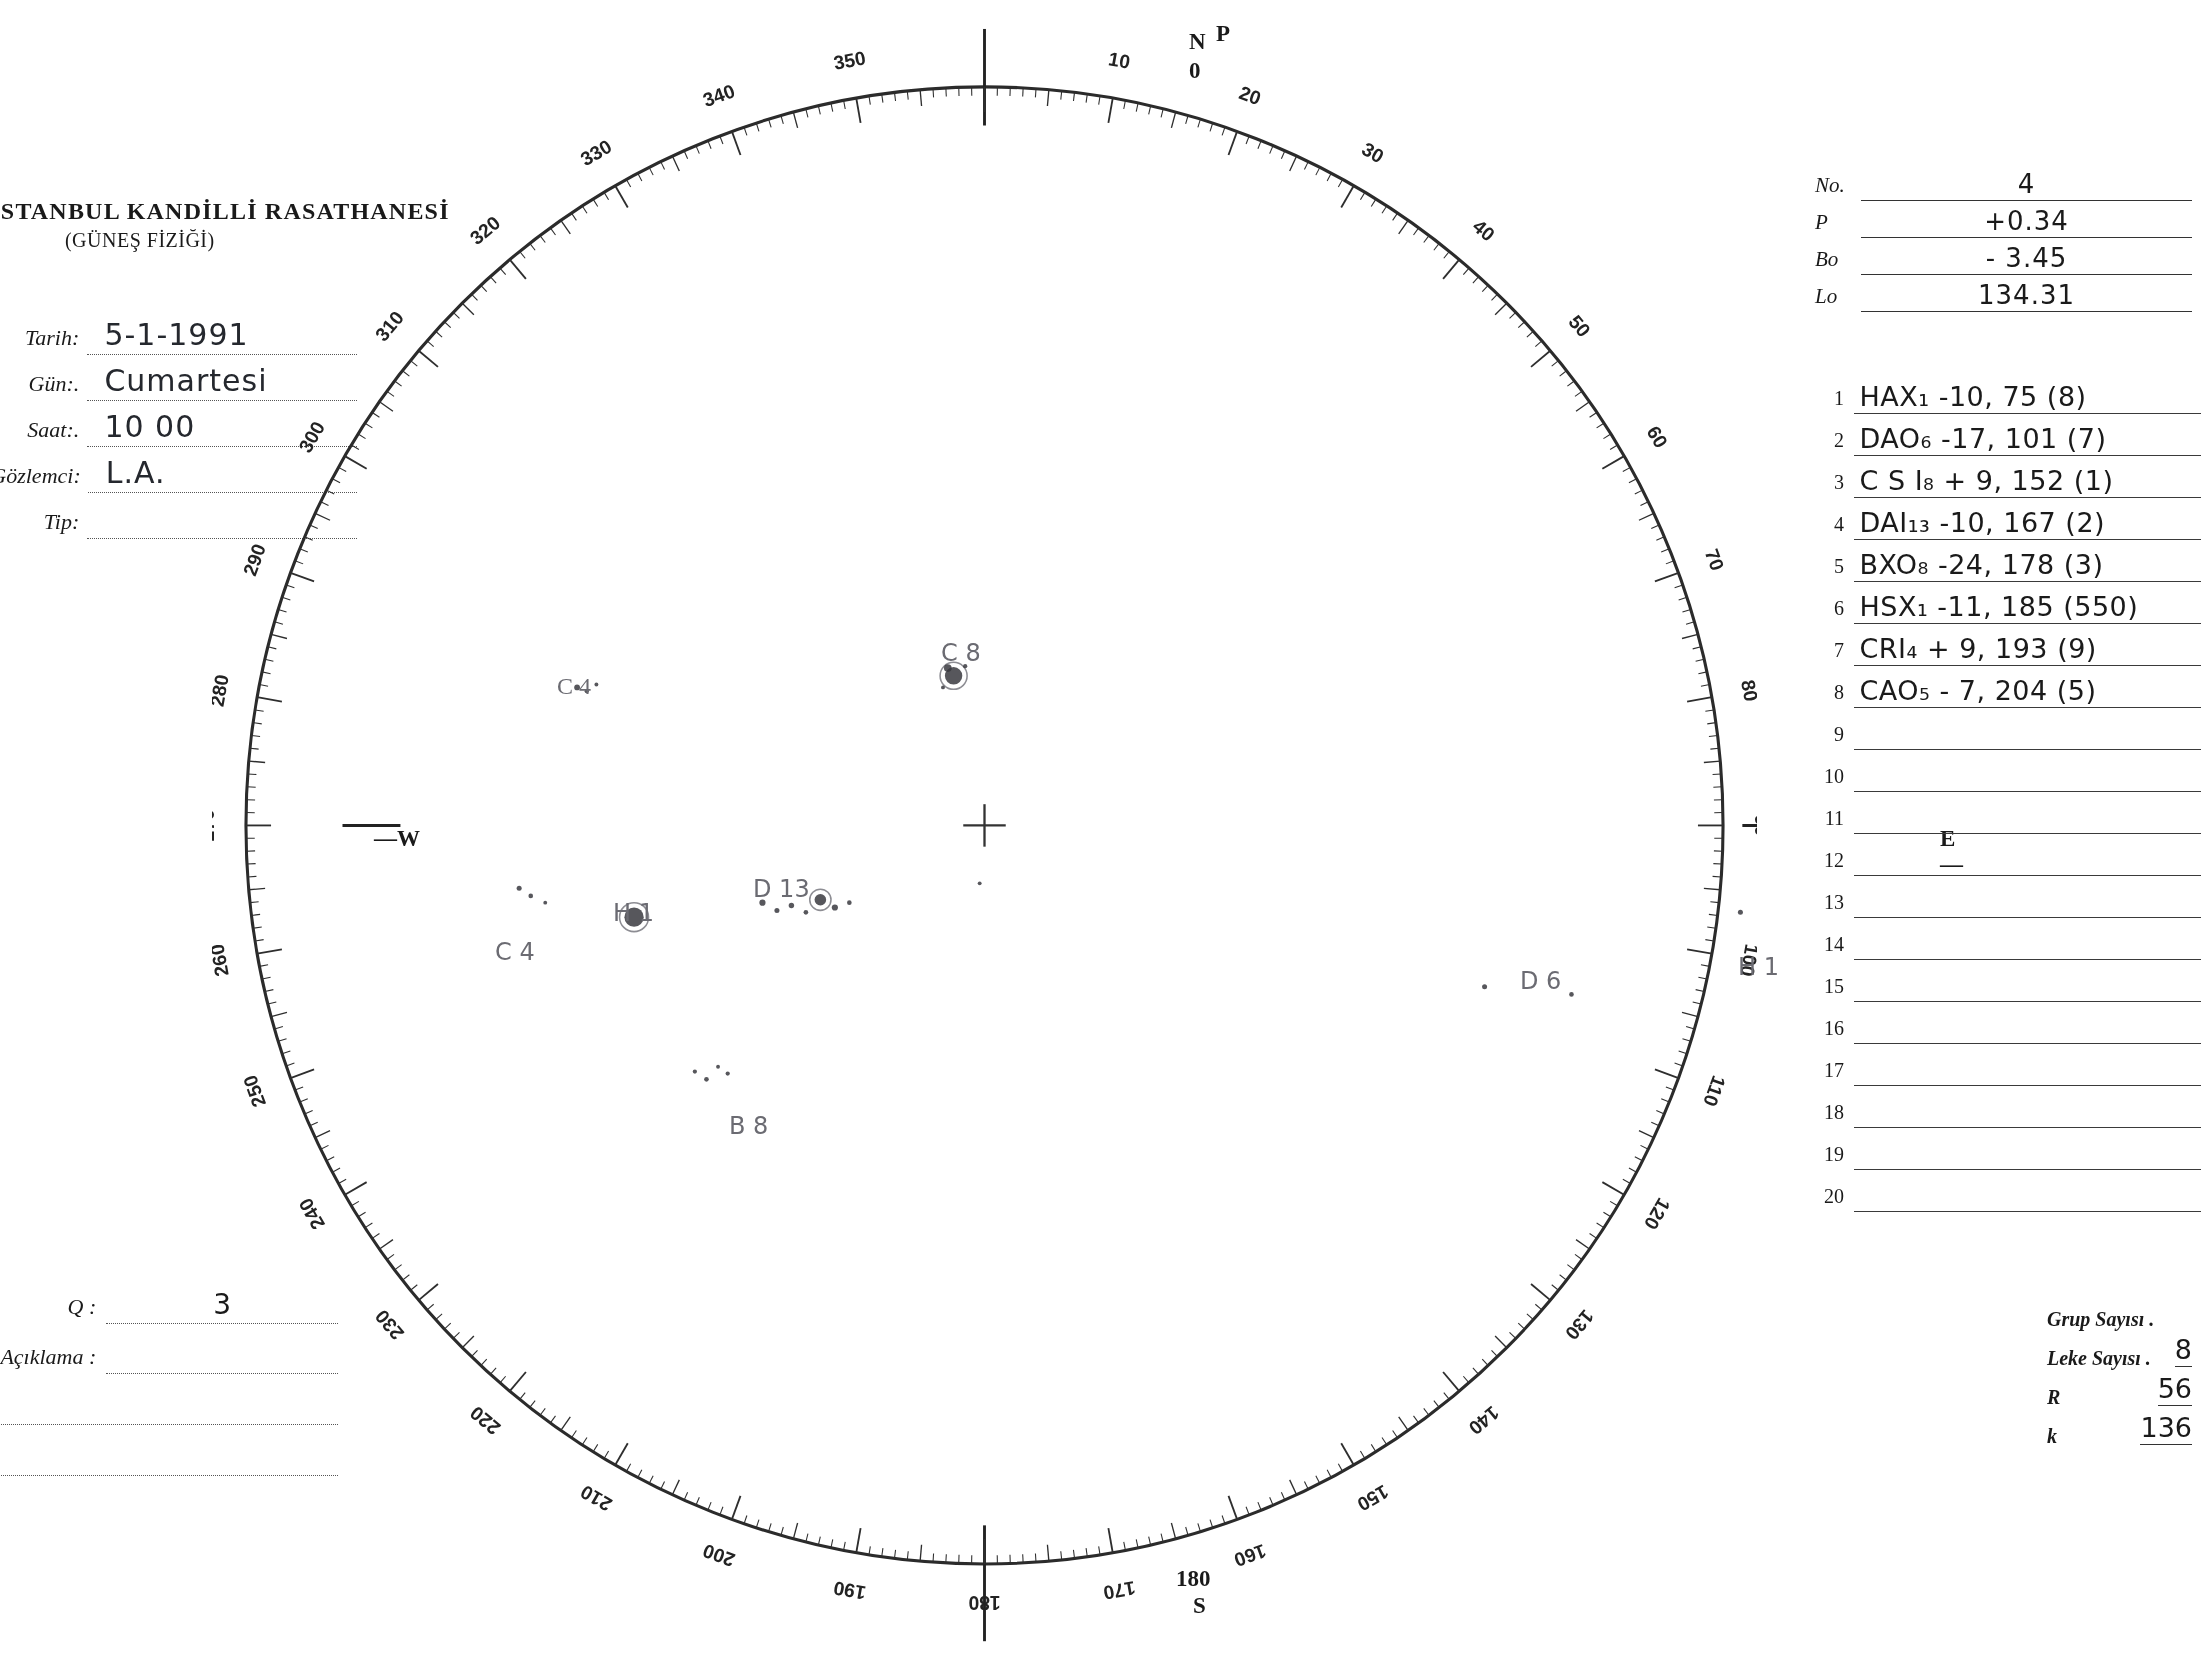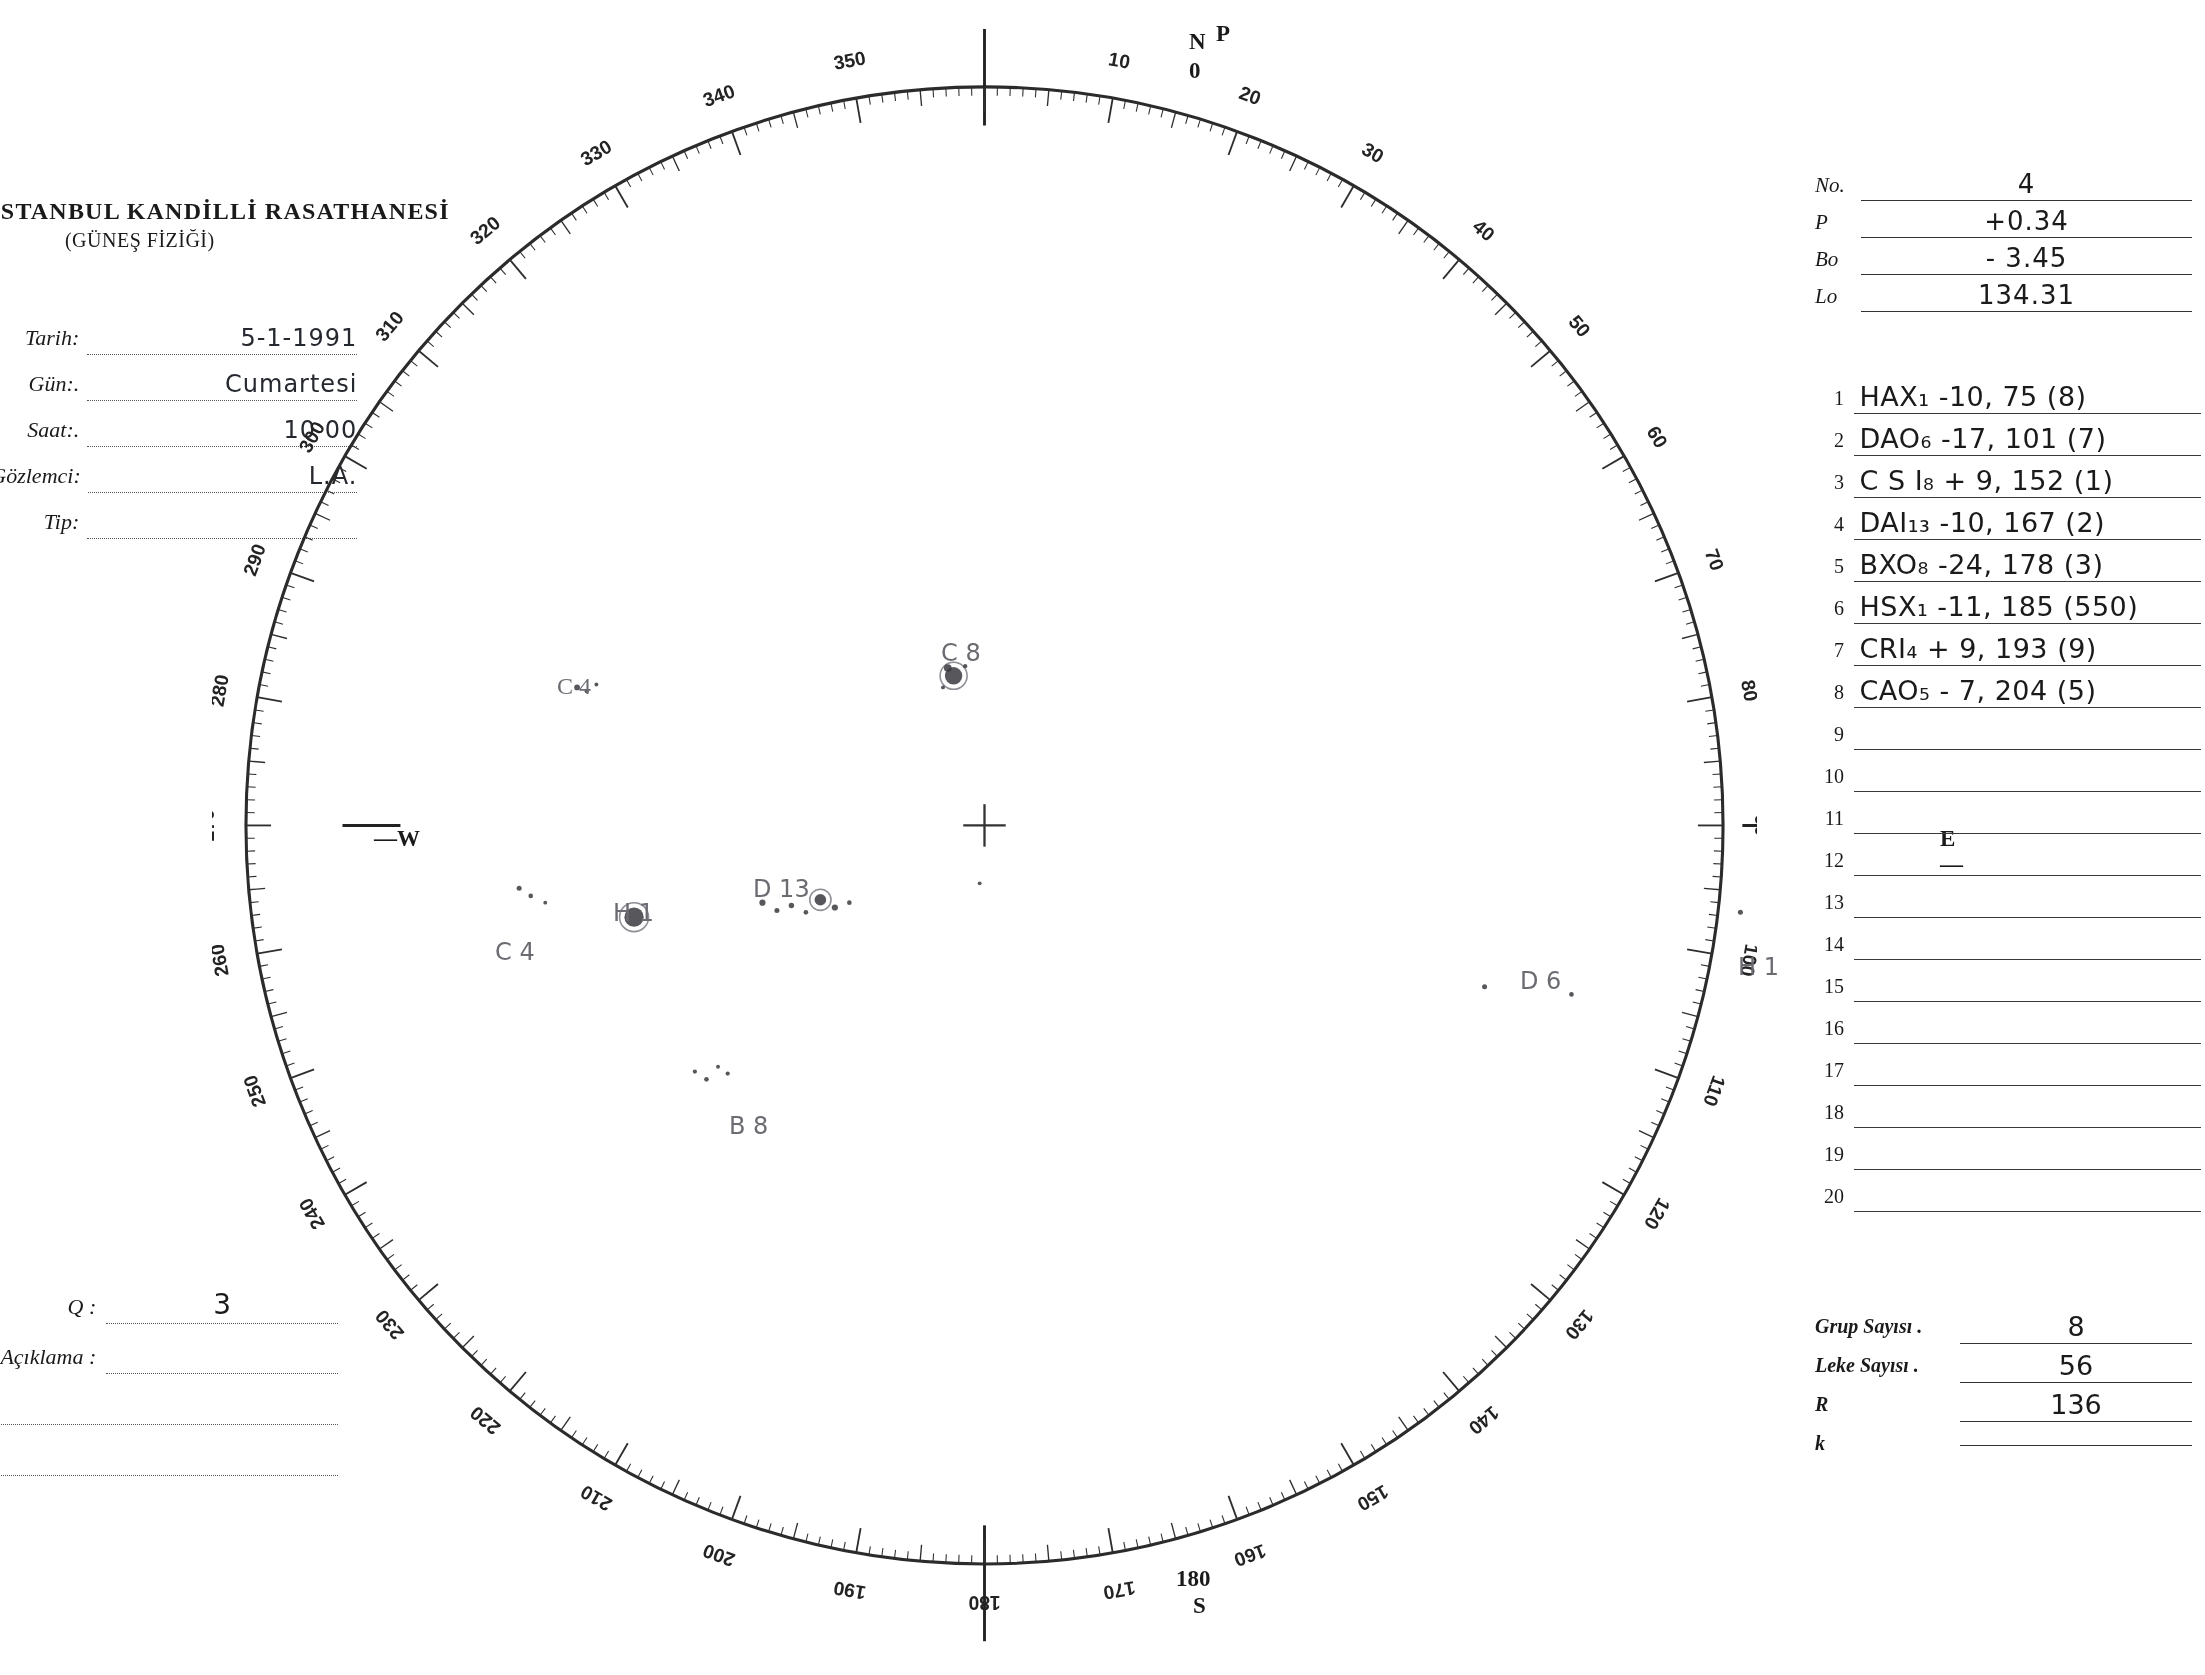--- a/index.html
+++ b/index.html
@@ -62,23 +62,22 @@
     flex: 1;
     border-bottom: 1px dotted #555;
     font-family: "DejaVu Sans", sans-serif;
     font-size: 28px;
     color: #25282e;
     padding-bottom: 1.9px;
     padding-left: 17.4px;
     white-space: nowrap;
   }
   .field-value.hand {
-    font-size: 24px;
+    font-size: 30px;
     letter-spacing: 1px;
-    text-align: right;
   }
 
   
   .bottom-left {
     position: absolute;
     left: -9.7px;
     top: 1274px;
     width: 348px;
   }
   .bl-row {
@@ -168,22 +167,23 @@
   }
 
   .totals {
     position: absolute;
     left: 1815px;
     top: 1308px;
     width: 377px;
   }
   .tot-row {
     display: flex;
-    align-items: center;
+    align-items: flex-end;
     height: 39px;
+    flex-direction: column;
   }
   .tot-label {
     font-size: 20px;
     font-style: italic;
     font-weight: 600;
     width: 145px;
     padding-bottom: 2.9px;
     white-space: nowrap;
   }
   .tot-value {

